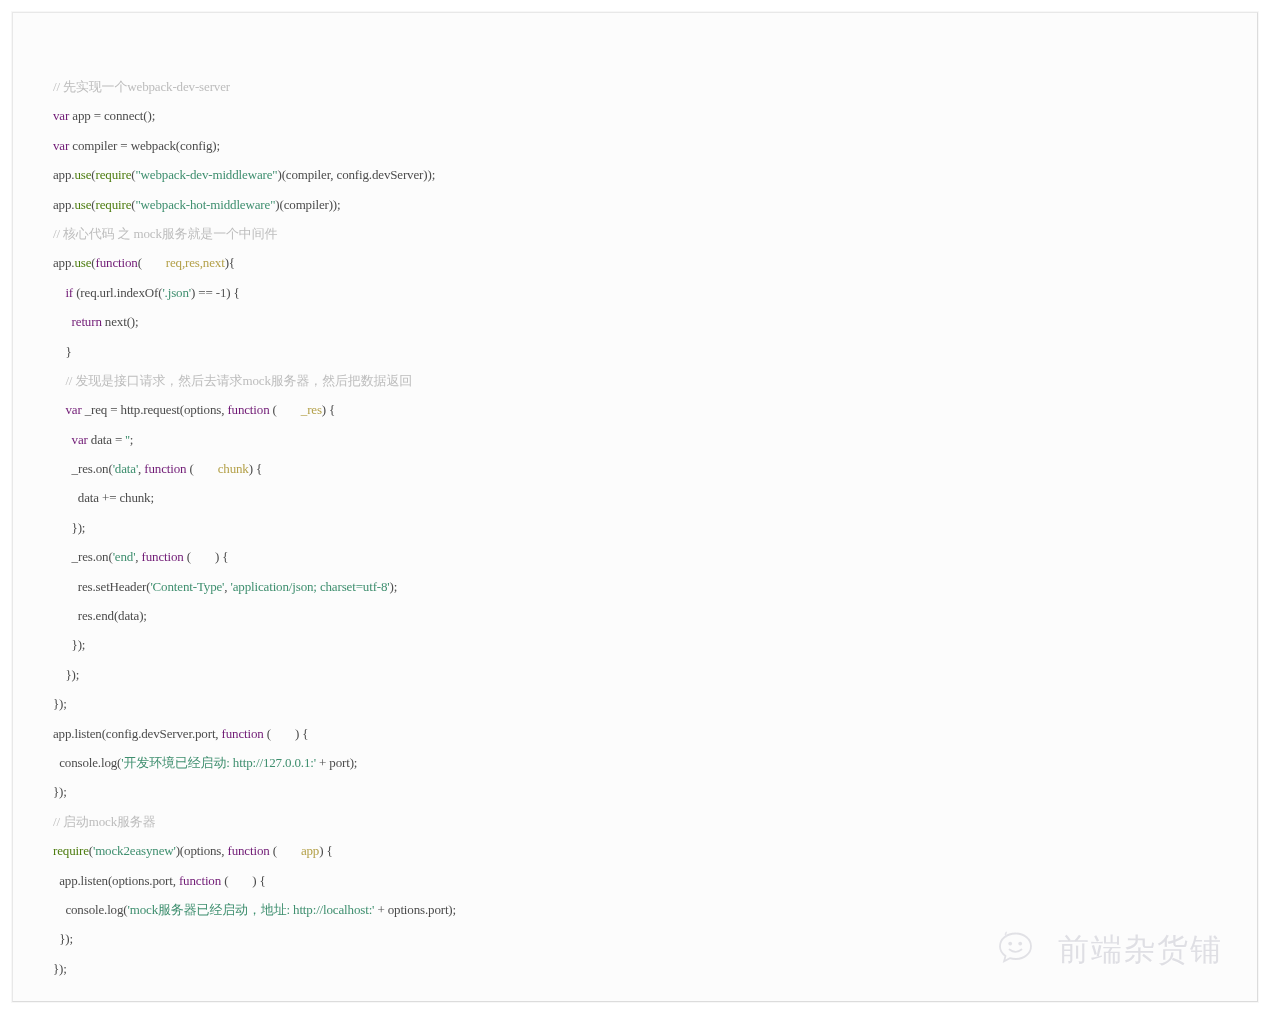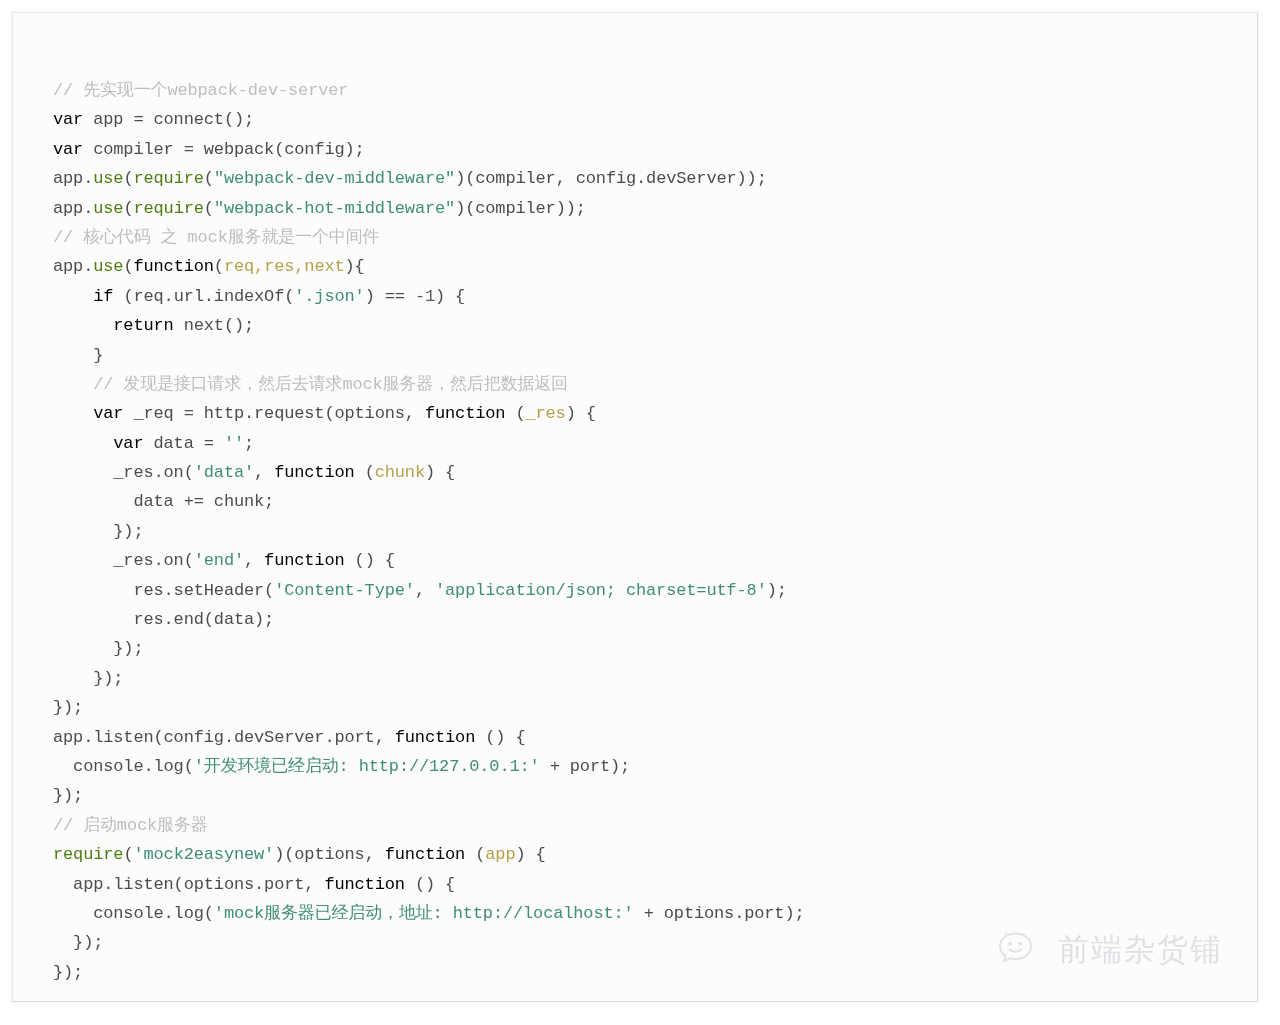--- a/index.html
+++ b/index.html
@@ -35,40 +35,40 @@
     border-bottom-color: #dcdcdc;
     box-shadow: 0 0 0 1px #f7f7f7;
     overflow: hidden;
   }
 
   #code-block {
     position: absolute;
     left: 40px;
     top: 46px;
     right: 8px;
-    font-family: Liberation Mono, monospace;
-    font-size: 17px;
+    font-family: Liberation Serif, serif;
+    font-size: 13px;
     line-height: 29.4px;
     white-space: pre;
     color: #4a4a4a;
     letter-spacing: -0.15px;
   }
 
   .ln {
     display: block;
     height: 29.4px;
     white-space: pre;
   }
 
   
   .t-plain   { color: #4c4c4c; }
-  .t-kw      { color: #000000; }   
+  .t-kw      { color: #701a75; }   
   .t-fn      { color: #4d7c0f; }   
   .t-str     { color: #3f8f6f; }   
-  .t-param   { color: #b4a14a; }   
+  .t-param   { color: #b4a14a; margin-left: 24px; }   
   .t-num     { color: #5a5a5a; }
   .t-comment { color: #bdbdbd; }
 
   
   #watermark {
     position: absolute;
     right: 34px;
     bottom: 30px;
     display: flex;
     align-items: center;

